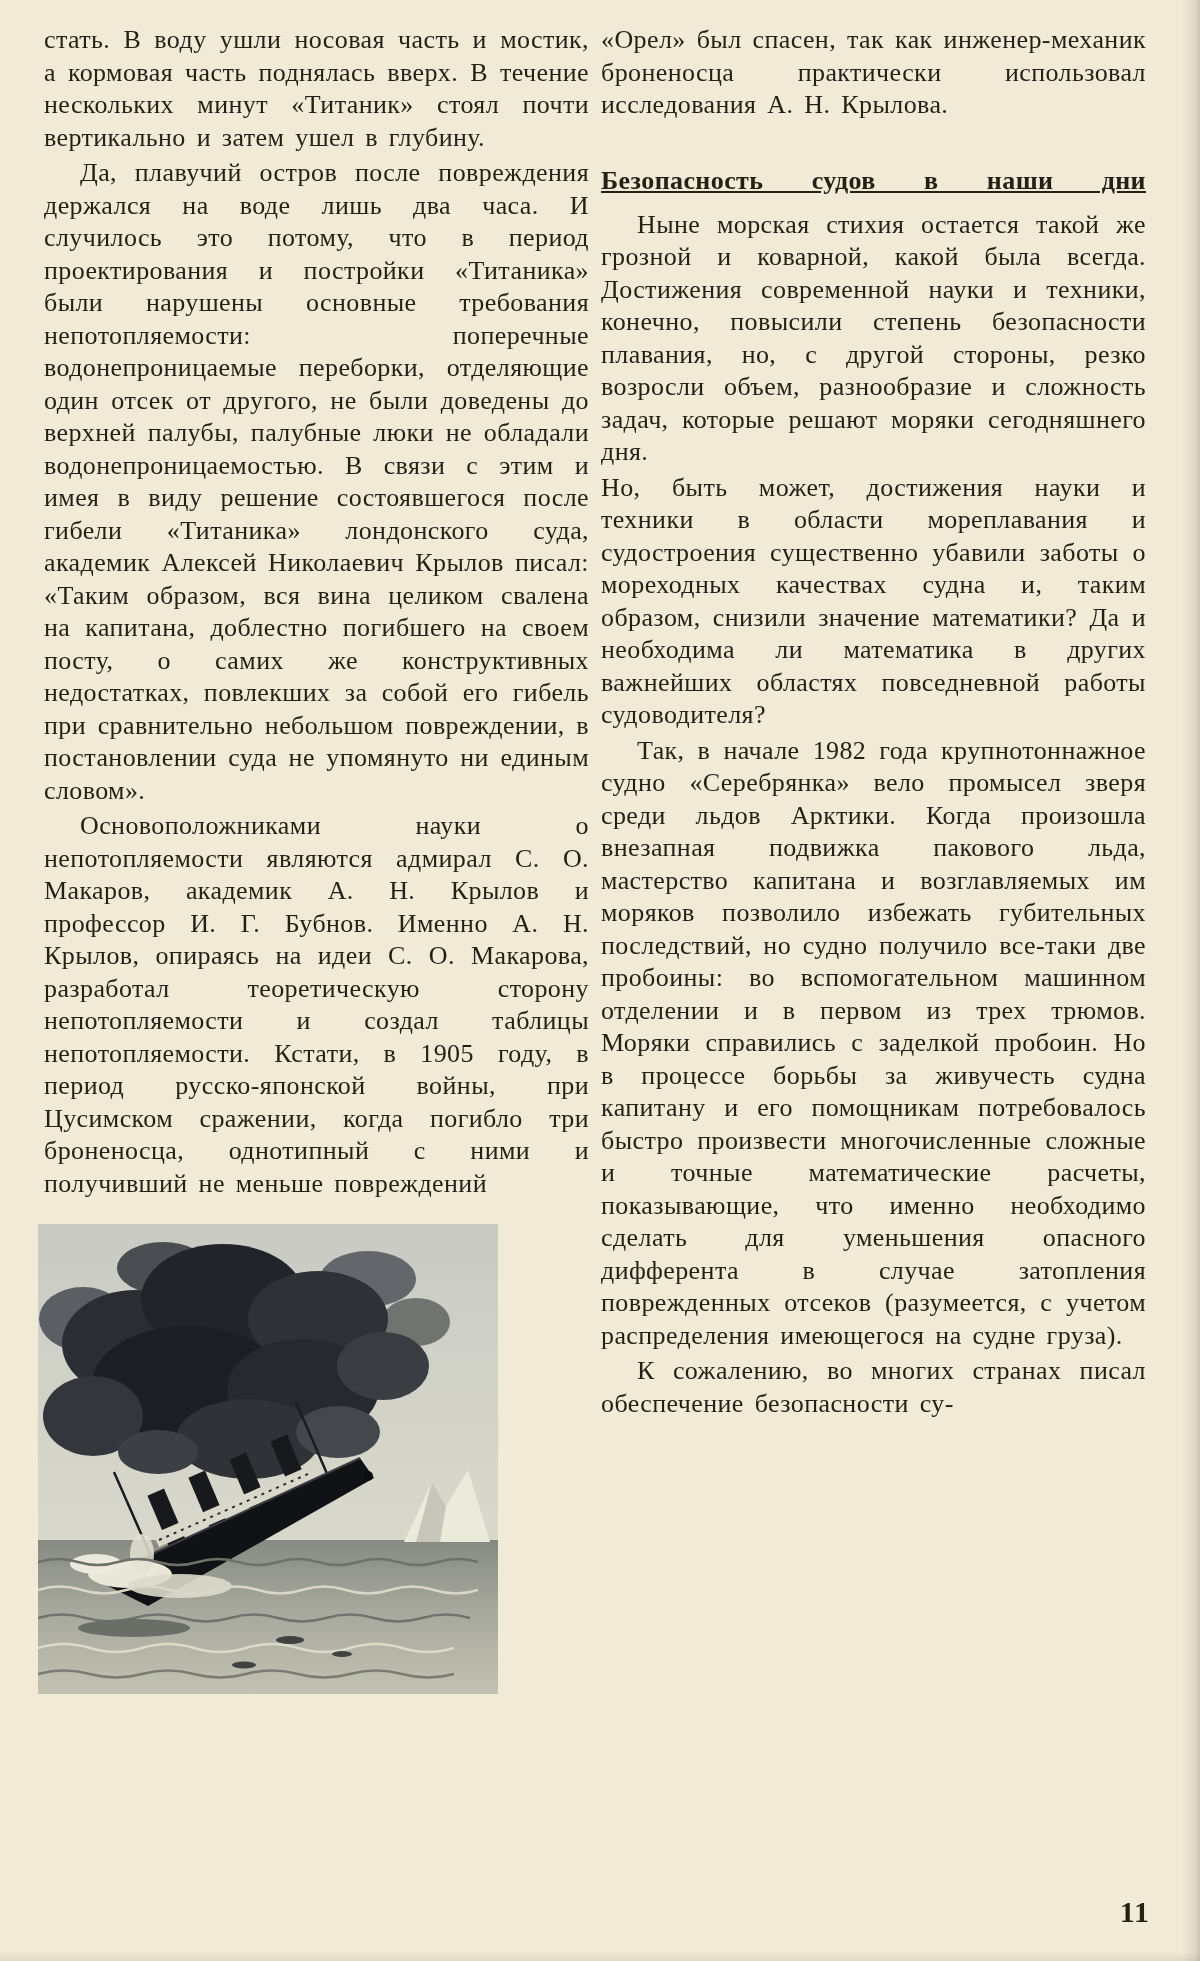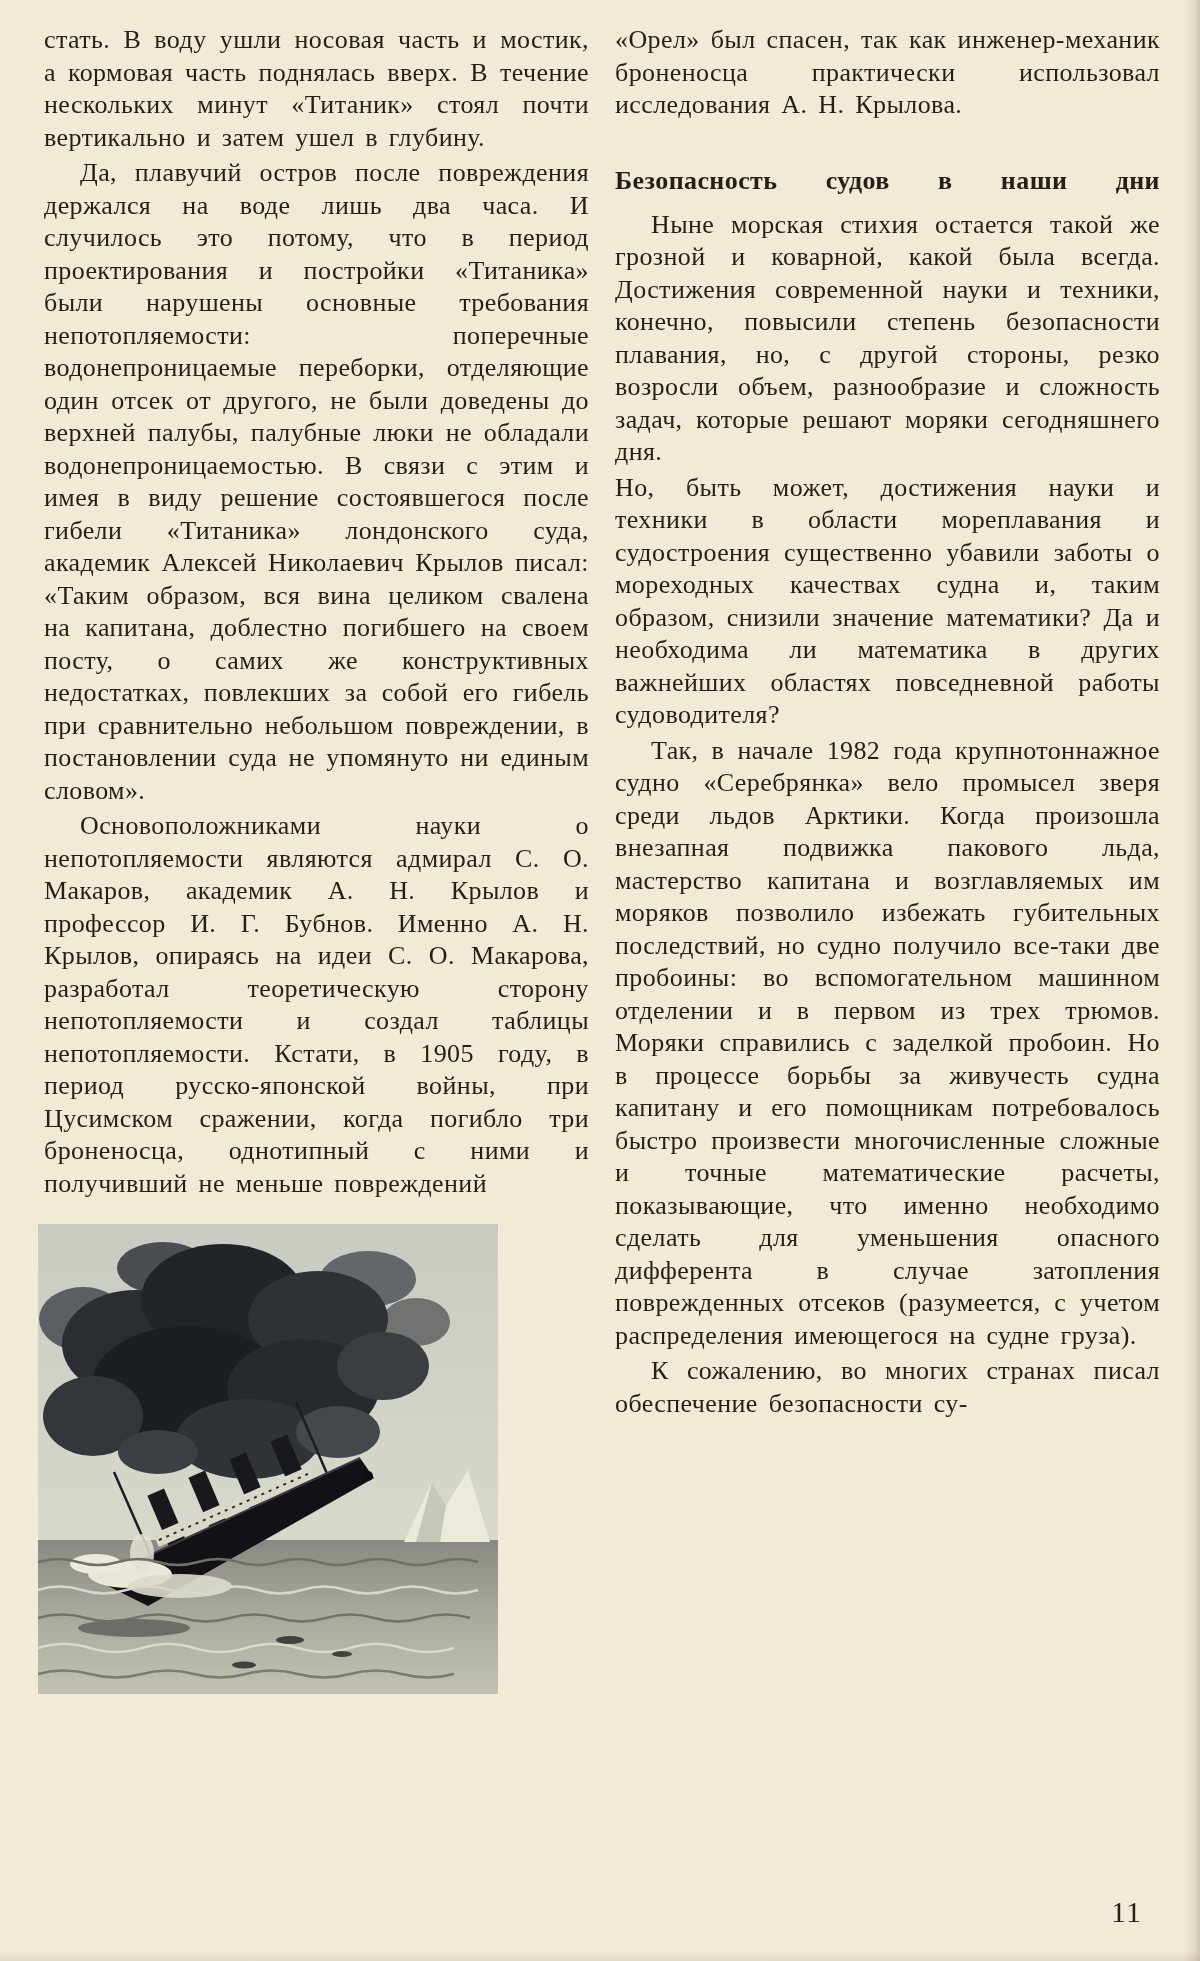--- a/index.html
+++ b/index.html
@@ -6,21 +6,21 @@
   body {
     width: 1200px;
     height: 1961px;
     background: #f1ead7;
     font-family: "Liberation Serif", "DejaVu Serif", serif;
     color: #251f15;
     position: relative;
     overflow: hidden;
   }
   .page { position: absolute; inset: 0; padding: 24px 40px 0 44px; }
-  .columns { display: flex; gap: 26px; }
+  .columns { display: flex; gap: 12px; }
   .column { flex: 0 0 545px; width: 545px; }
   .para {
     font-size: 26px;
     line-height: 32.5px;
     text-align: justify;
     text-indent: 36px;
     word-spacing: 4px;
     letter-spacing: 0.4px;
     margin: 0 0 3px 0;
     hyphens: auto;
@@ -28,29 +28,30 @@
   .para.no-indent { text-indent: 0; }
   .section-heading {
     font-size: 26px;
     line-height: 33px;
     font-weight: 700;
     margin: 42px 0 12px 0;
     letter-spacing: 0.4px;
     word-spacing: 4px;
     text-align: justify;
     text-align-last: justify;
+    text-decoration: underline;
   }
   .illustration { margin: 24px 0 0 -6px; width: 460px; }
   .illustration svg { display: block; }
   .page-number {
     position: absolute;
-    right: 58px;
+    right: 50px;
     bottom: 32px;
     font-size: 30px;
-    font-weight: 400;
+    font-weight: 700;
     letter-spacing: 1px;
   }
   .page-edge {
     position: absolute; top: 0; right: 0; width: 18px; height: 100%;
     background: linear-gradient(to right,
       rgba(80,70,50,0) 0%, rgba(80,70,50,0.10) 70%, rgba(60,50,35,0.20) 100%);
     pointer-events: none;
   }
   .page-bottom-edge {
     position: absolute; left: 0; bottom: 0; width: 100%; height: 10px;

